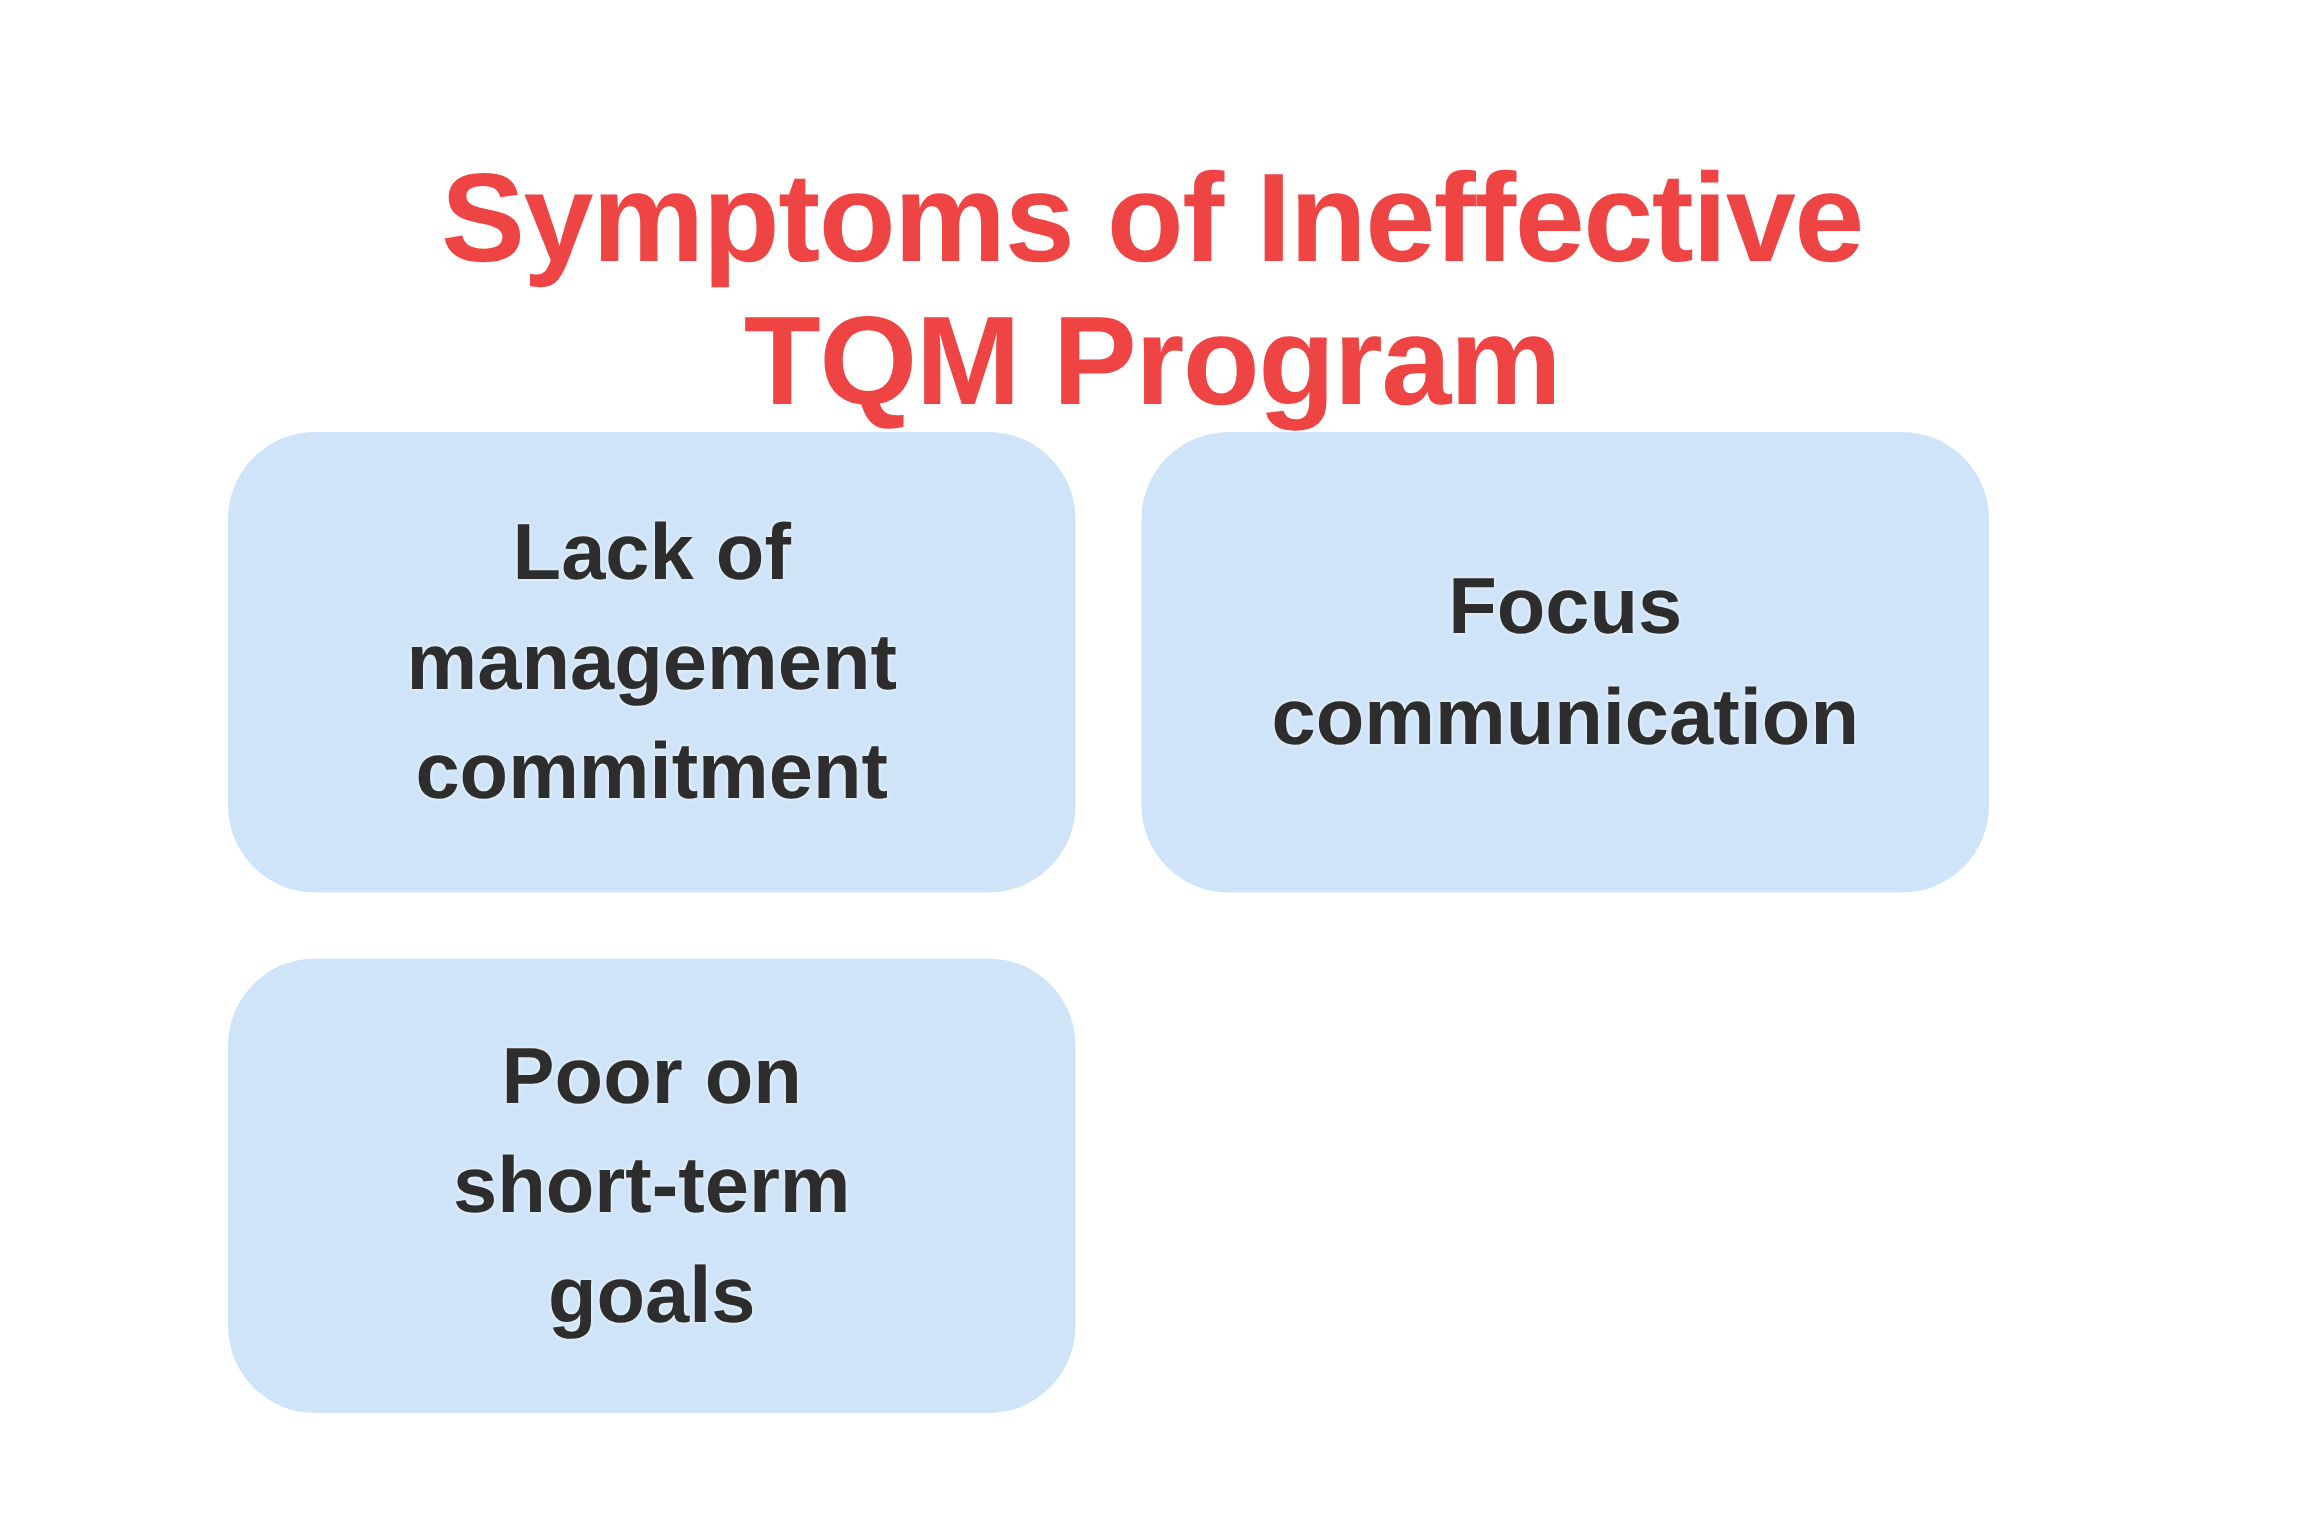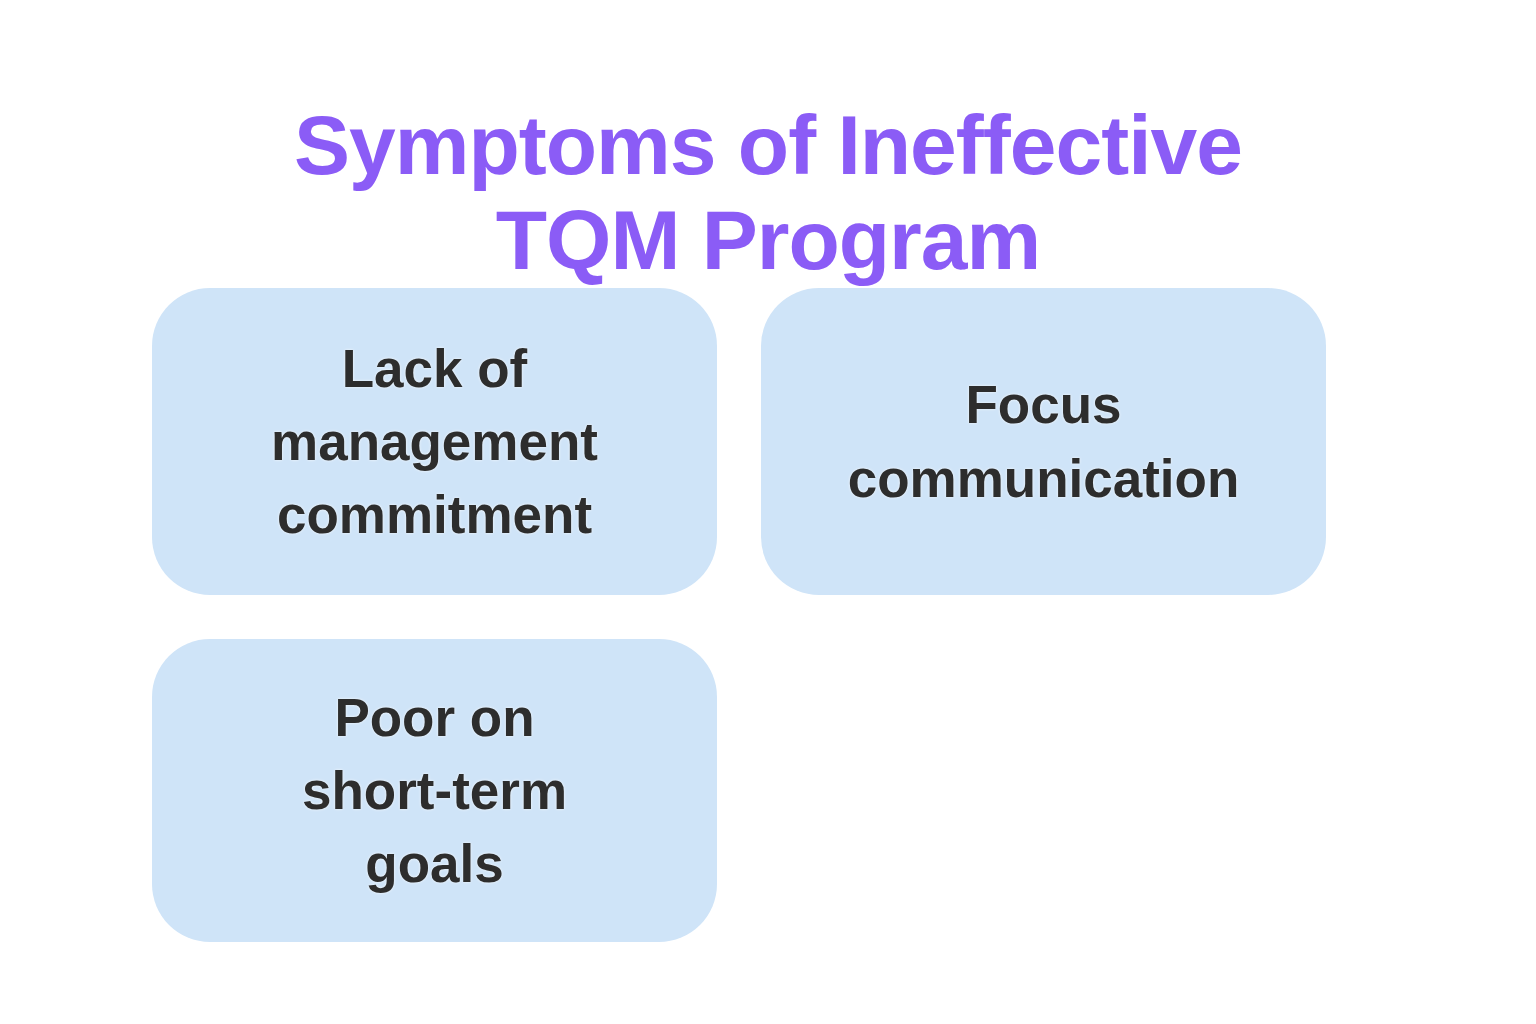--- a/index.html
+++ b/index.html
@@ -16,21 +16,21 @@
   }
   .title {
     position: absolute;
     top: 42px;
     left: 0;
     width: 1536px;
     text-align: center;
     font-size: 84px;
     line-height: 1.13;
     font-weight: bold;
-    color: #8b5cf6;
+    color: #ef4444;
     letter-spacing: -1px;
     white-space: pre-line;
   }
   .cards-grid {
     position: absolute;
     left: 152px;
     top: 288px;
     width: 1230px;
     height: 660px;
     display: grid;

